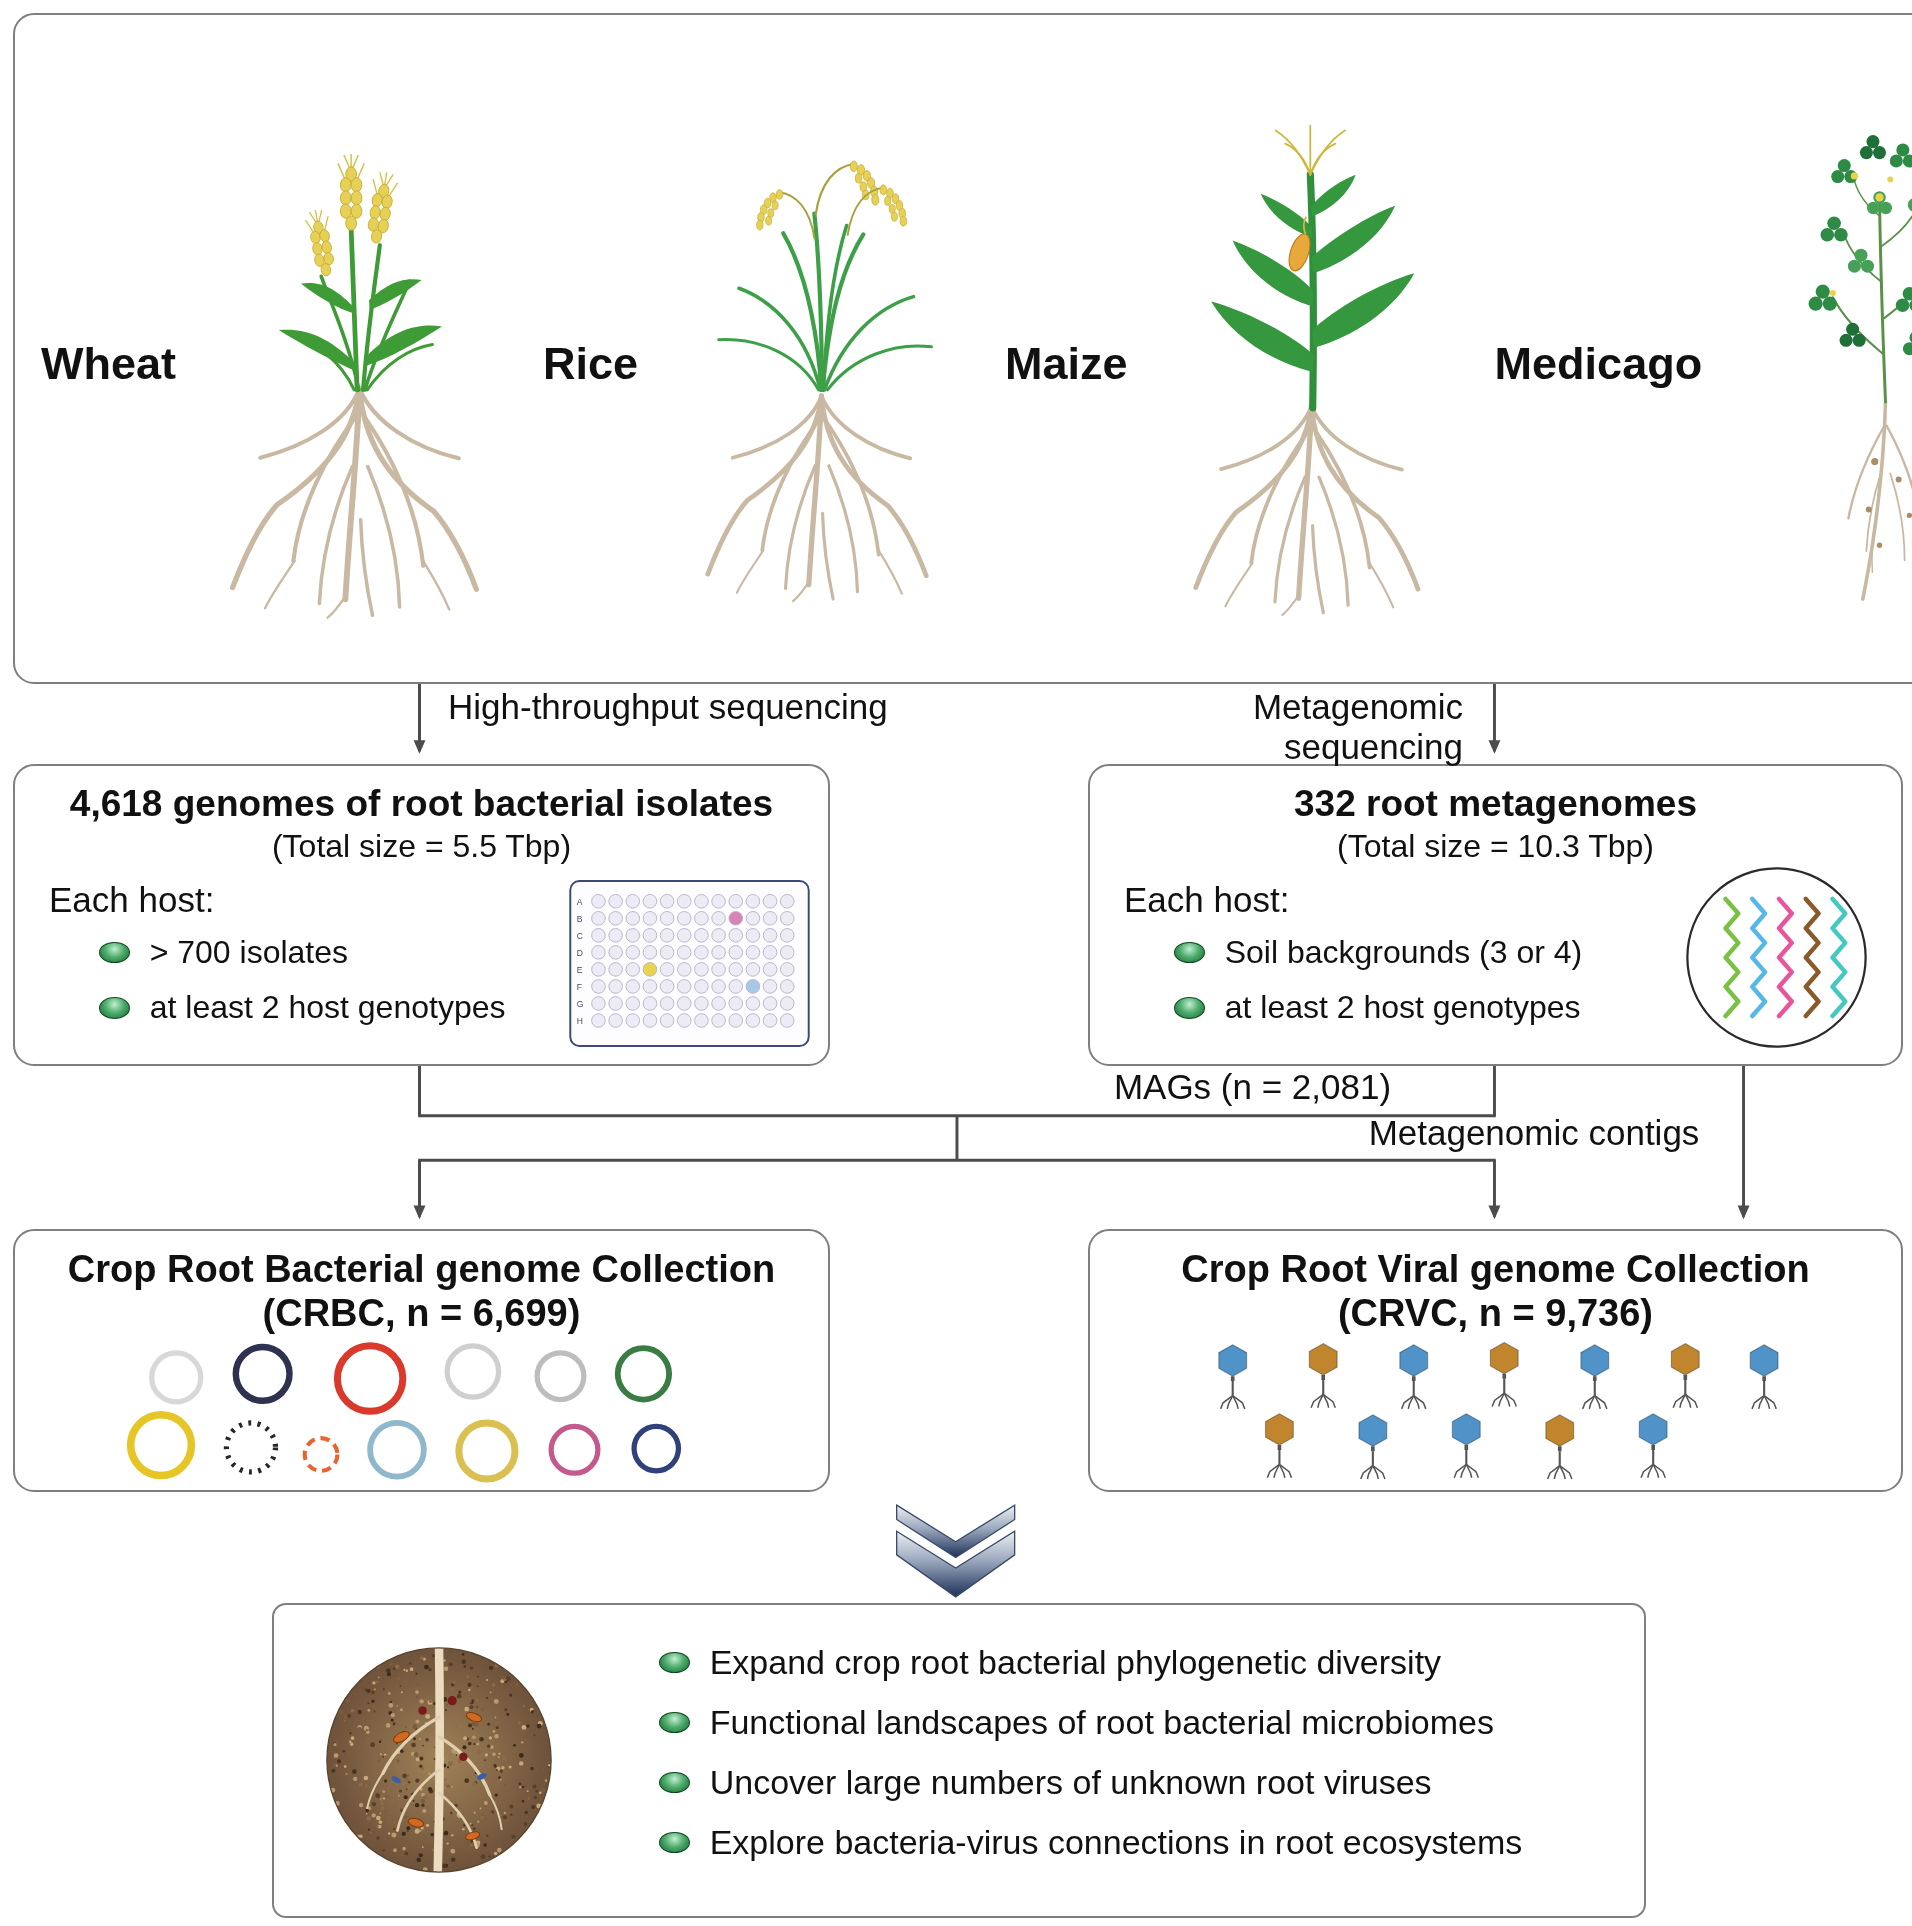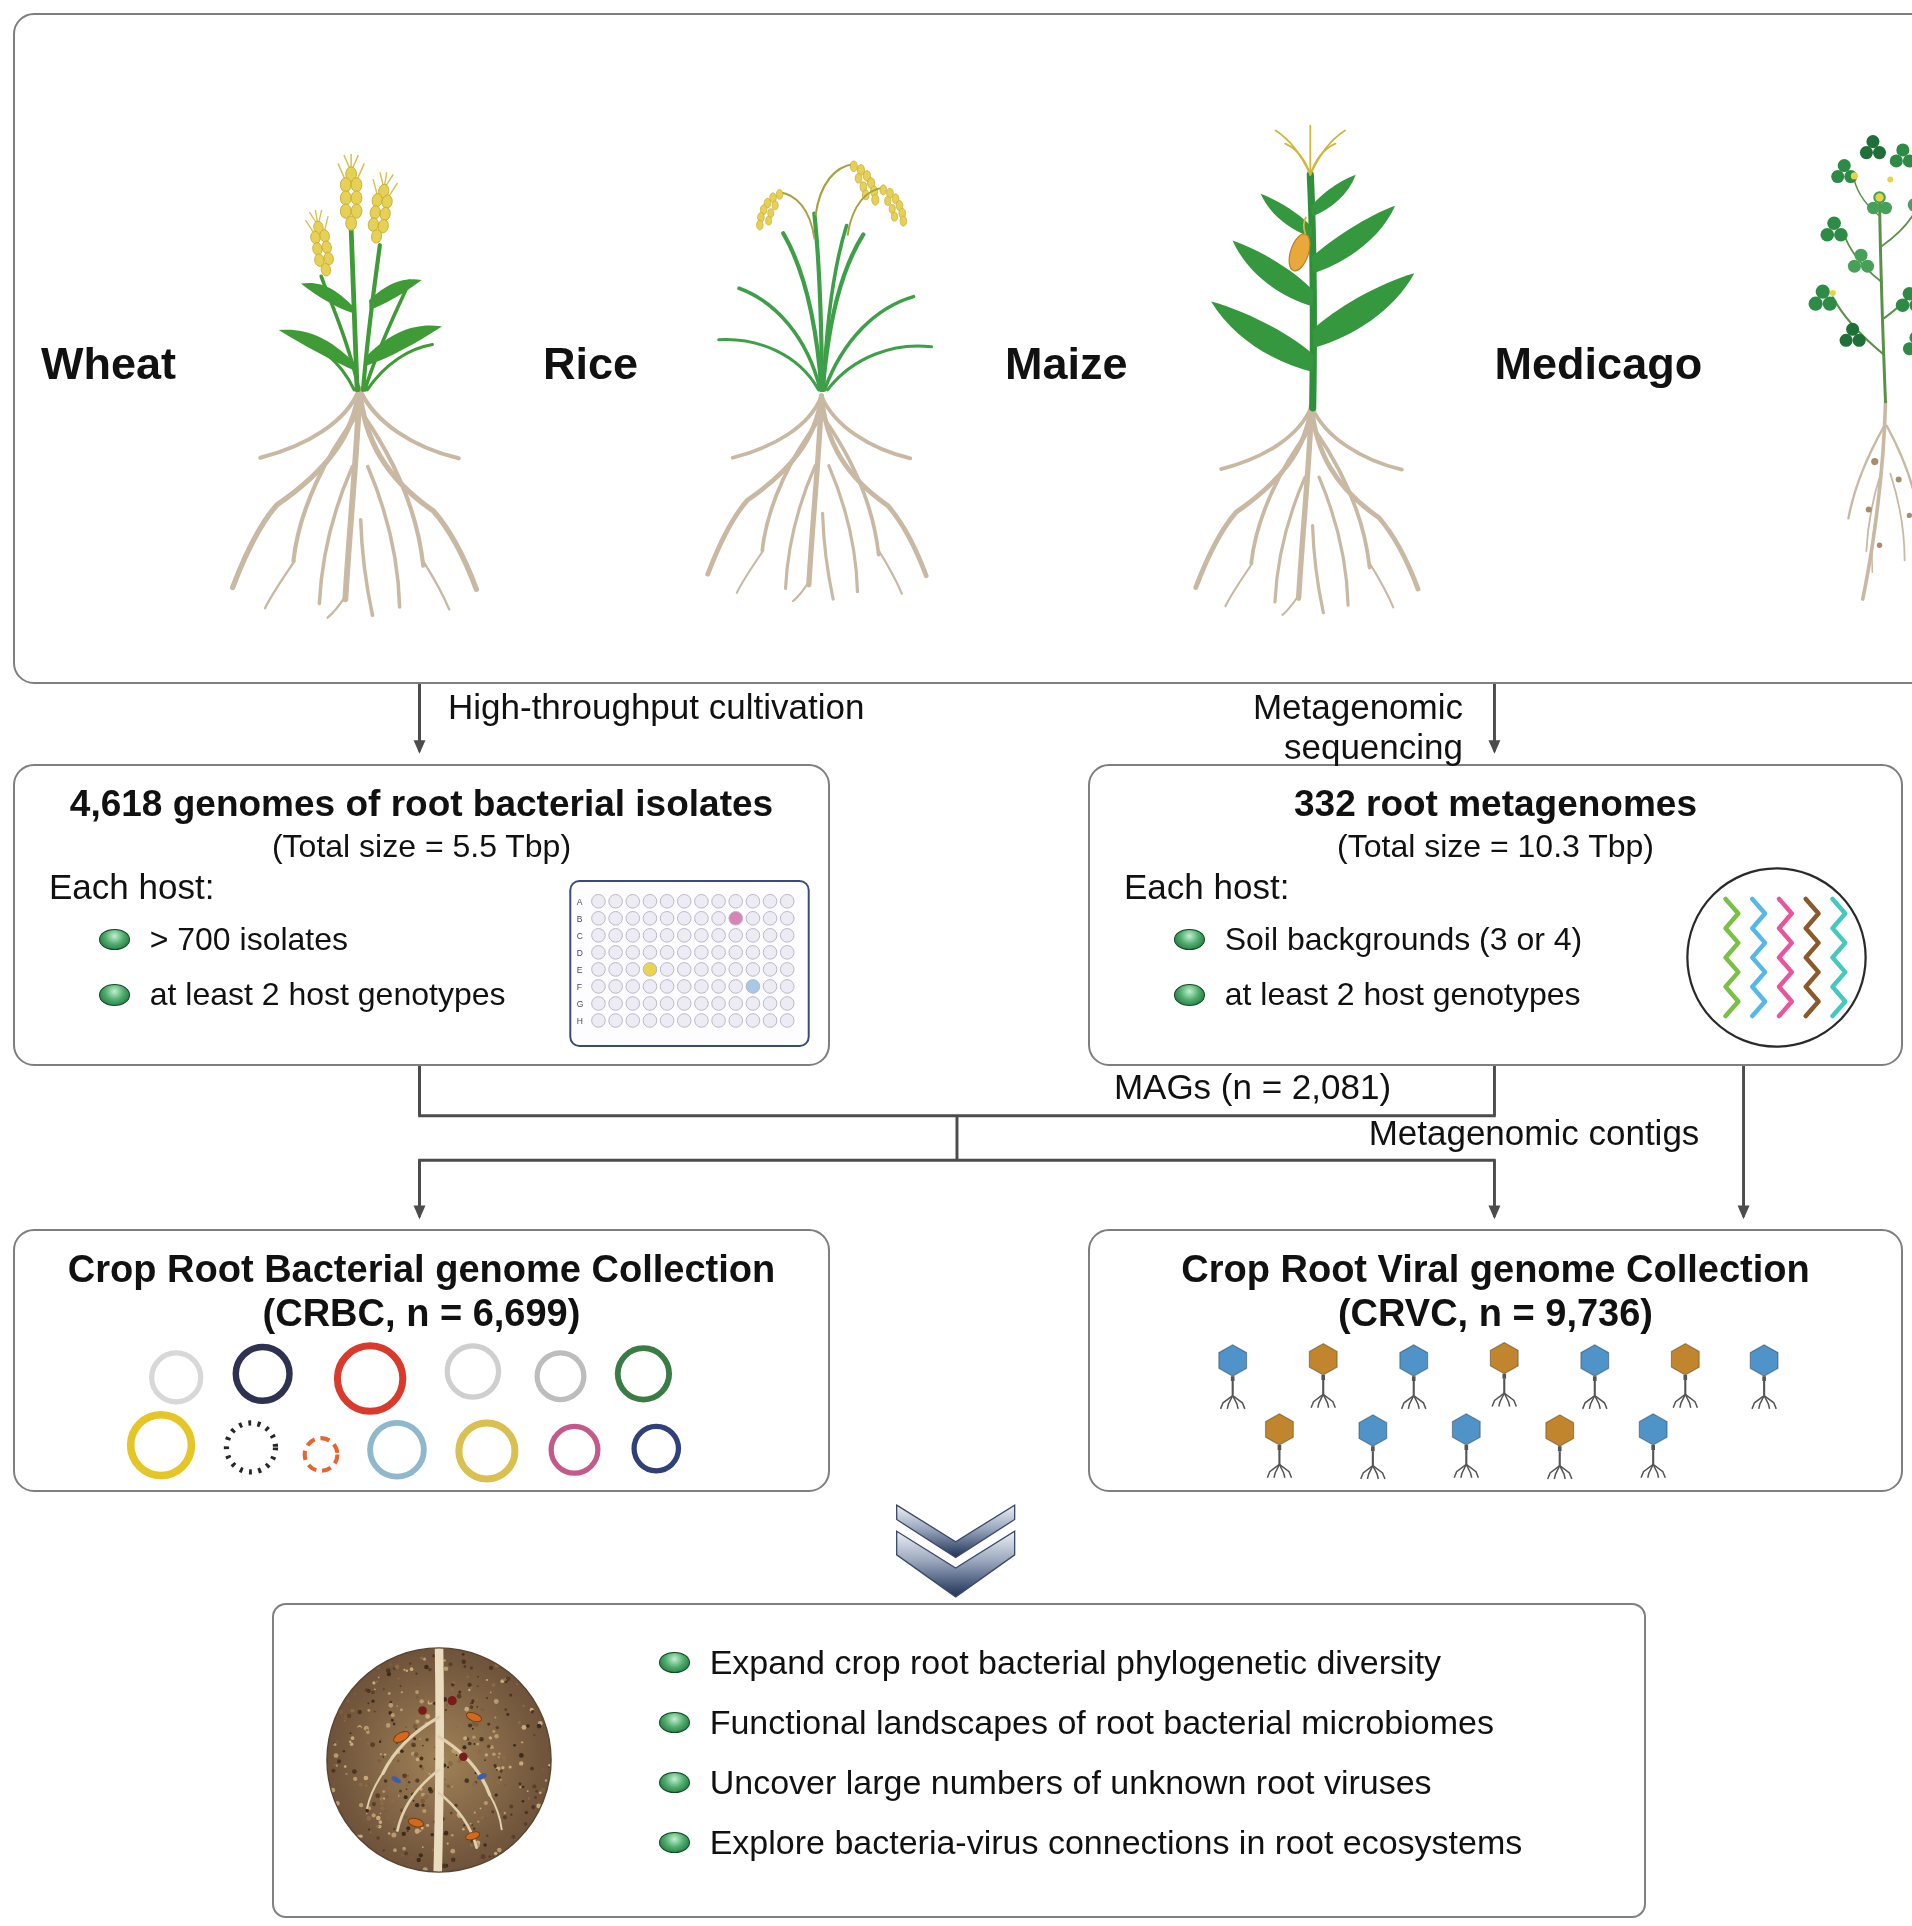--- a/index.html
+++ b/index.html
@@ -9,21 +9,21 @@
   .box{position:absolute;background:#fff;border:2px solid #7f7f7f;border-radius:21px;z-index:2}
   .top-box{left:13px;top:13px;width:1886px;height:649px;display:flex;padding:18.4px 26px 0}
   .plant-col{flex:1;display:flex;flex-direction:row;align-items:center}
   .plant-label{font-size:45px;font-weight:700;margin-top:11.8px}
   .plant-svg{width:367px;height:538px;margin-top:5.2px}
   .flow-label{position:absolute;font-size:35px;z-index:3}
   .mid-left{left:13px;top:764px;width:813px;height:298px}
   .mid-right{left:1088px;top:764px;width:811px;height:298px}
   .box-title{font-size:37px;font-weight:700;text-align:center;margin-top:17px}
   .box-sub{font-size:32px;text-align:center;margin-top:2.6px}
-  .each-host{font-size:35px;margin:2px 0 0 34px}
+  .each-host{font-size:35px;margin:15px 0 0 34px}
   .bullets{margin:14.4px 0 0 84px;display:flex;flex-direction:column;gap:18.4px}
   .bullet-row{display:flex;align-items:center;gap:19.7px;font-size:32px}
   .bead{width:29px;height:19.7px;border-radius:50%;flex:none;
         background:radial-gradient(ellipse at 50% 32%,#c4eed2 0%,#4fae6e 45%,#15602c 100%);
         border:1.3px solid #0f4a21}
   .plate-wrap{position:absolute;right:17px;bottom:15.7px;width:243px;height:169px}
   .dna-wrap{position:absolute;right:29px;top:96px;width:191px;height:191px}
   .col-left{left:13px;top:1229px;width:813px;height:259px}
   .col-right{left:1088px;top:1229px;width:811px;height:259px}
   .col-title{font-size:38px;font-weight:700;text-align:center;margin-top:17px}
@@ -251,21 +251,21 @@
         <circle cx="250" cy="178" r="7"></circle>
           <circle cx="318" cy="184" r="6"></circle>
         <circle cx="208" cy="142" r="6"></circle>
           <circle cx="268" cy="148" r="5"></circle>
           <circle cx="172" cy="338" r="5"></circle>
       </g>
     </svg>
   </div>
 </div>
 
-<div class="flow-label" style="left:448px;top:687px">High-throughput cultivation</div>
+<div class="flow-label" style="left:448px;top:687px">High-throughput sequencing</div>
 <div class="flow-label" style="left:1092px;top:687px;width:371px;text-align:right">Metagenomic sequencing</div>
 <div class="flow-label" style="left:1036px;top:1067px;width:433px;text-align:center"><span>MAGs (</span><span class="italic">n</span><span> = 2,081)</span></div>
 <div class="flow-label" style="left:1331px;top:1113px;width:406px;text-align:center">Metagenomic contigs</div>
 
 <div class="box mid-left">
   <div class="box-title">4,618 genomes of root bacterial isolates</div>
   <div class="box-sub">(Total size = 5.5 Tbp)</div>
   <div class="each-host">Each host:</div>
   <div class="bullets">
     <div class="bullet-row">

